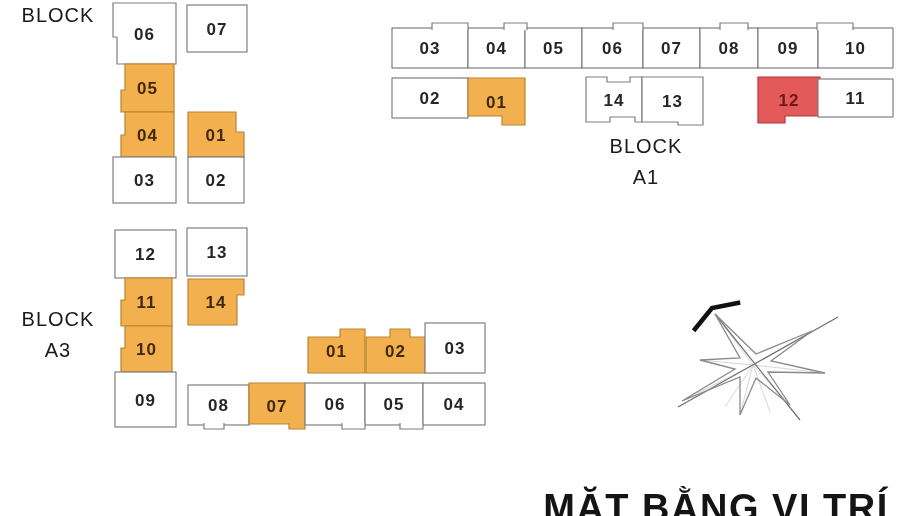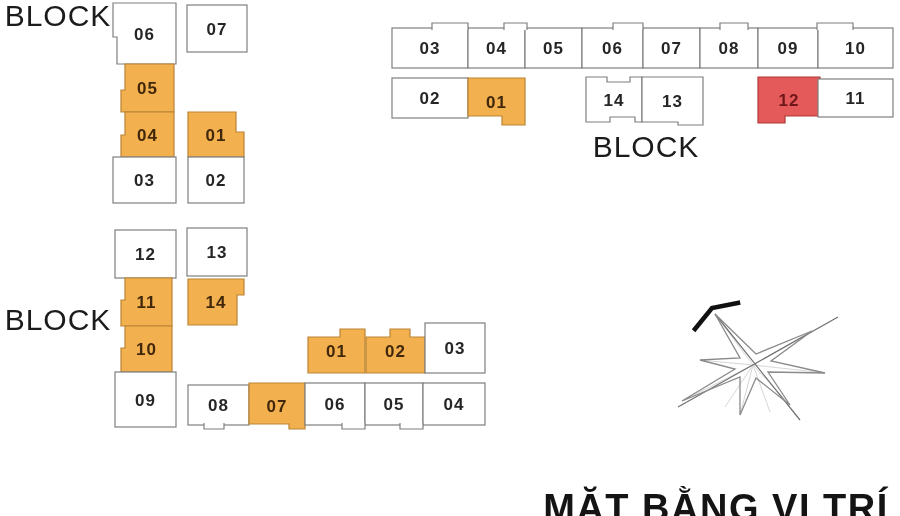--- a/index.html
+++ b/index.html
@@ -8,21 +8,21 @@
     font-family:"Liberation Sans",sans-serif;
   }
   #plan-svg{position:absolute;left:0;top:0;}
   #plan-svg text{
     font-family:"Liberation Sans",sans-serif;
     font-size:17px;font-weight:bold;letter-spacing:1px;
   }
   .unit{cursor:pointer;}
   .block-label{
     position:absolute;text-align:center;color:#1b1b1b;
-    font-size:30px;line-height:31px;letter-spacing:1px;font-weight:500;
+    font-size:20px;line-height:31px;letter-spacing:1px;font-weight:500;
   }
   .plan-title{
     position:absolute;left:511px;top:467px;width:410px;text-align:center;
     font-size:38px;font-weight:bold;letter-spacing:1.5px;color:#141414;white-space:nowrap;margin-top:20px;
   }
   .compass{position:absolute;left:660px;top:272px;}
 </style>
 </head>
 <body>
 
@@ -178,24 +178,26 @@
       <path d="M 342 423 L 342 429 L 365 429 L 365 423" fill="#ffffff" stroke="#7f7f7f" stroke-width="1.2"></path>
       <path d="M 400 423 L 400 429 L 423 429 L 423 423" fill="#ffffff" stroke="#7f7f7f" stroke-width="1.2"></path>
     </svg>
 
   <div class="block-label" style="left:0;top:97;width:116px">
     <div>BLOCK</div>
   </div>
 
   <div class="block-label" style="left:566px;top:131px;width:160px">
     <div>BLOCK</div>
+    <div>A1</div>
   </div>
 
   <div class="block-label" style="left:0;top:304px;width:116px">
     <div>BLOCK</div>
+    <div>A3</div>
   </div>
 
   <svg class="compass" width="210" height="190" viewBox="0 0 210 190">
 
     <g stroke="#d6d6d6" stroke-width="1">
       <line x1="93" y1="93" x2="55" y2="42"></line>
       <line x1="93" y1="93" x2="152" y2="59"></line>
       <line x1="93" y1="93" x2="165" y2="101"></line>
       <line x1="93" y1="93" x2="130" y2="133"></line>
       <line x1="93" y1="93" x2="80" y2="143"></line>

